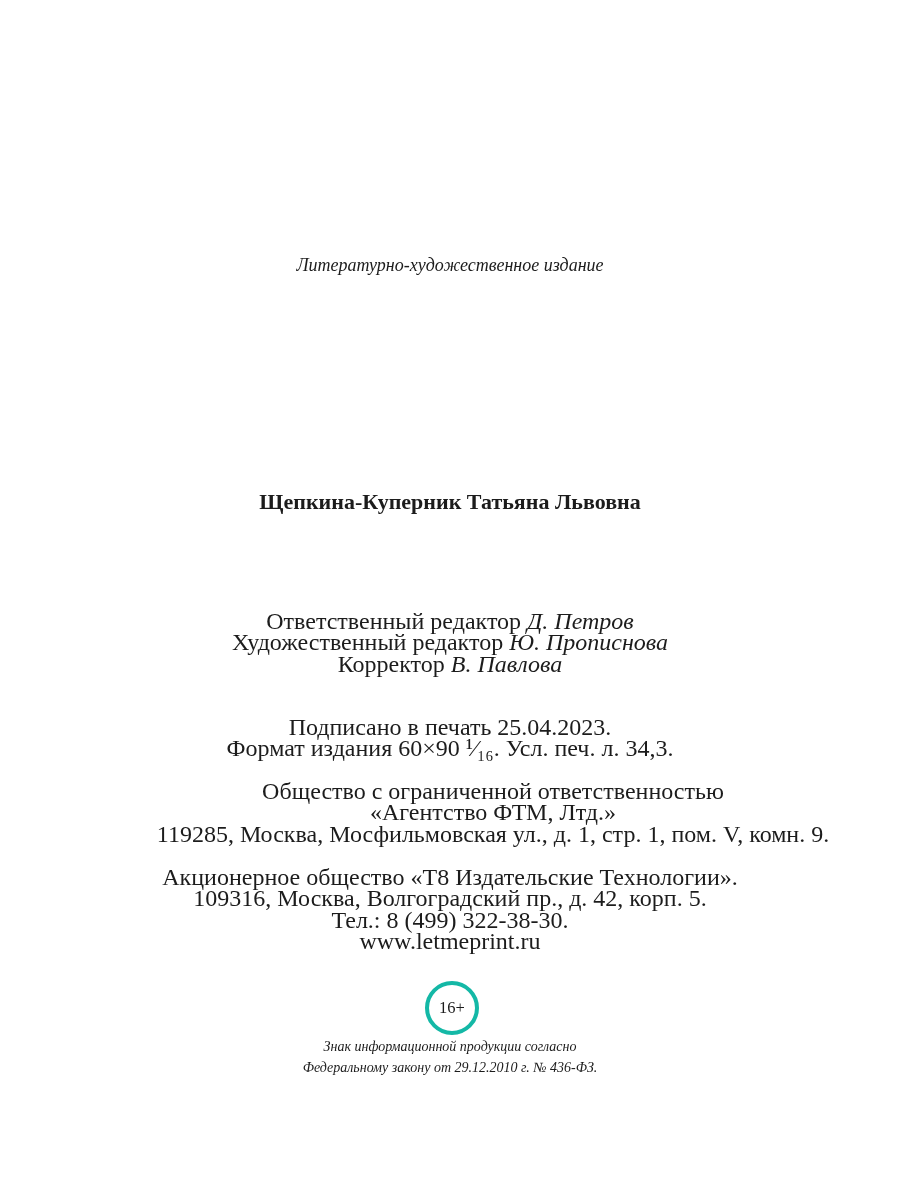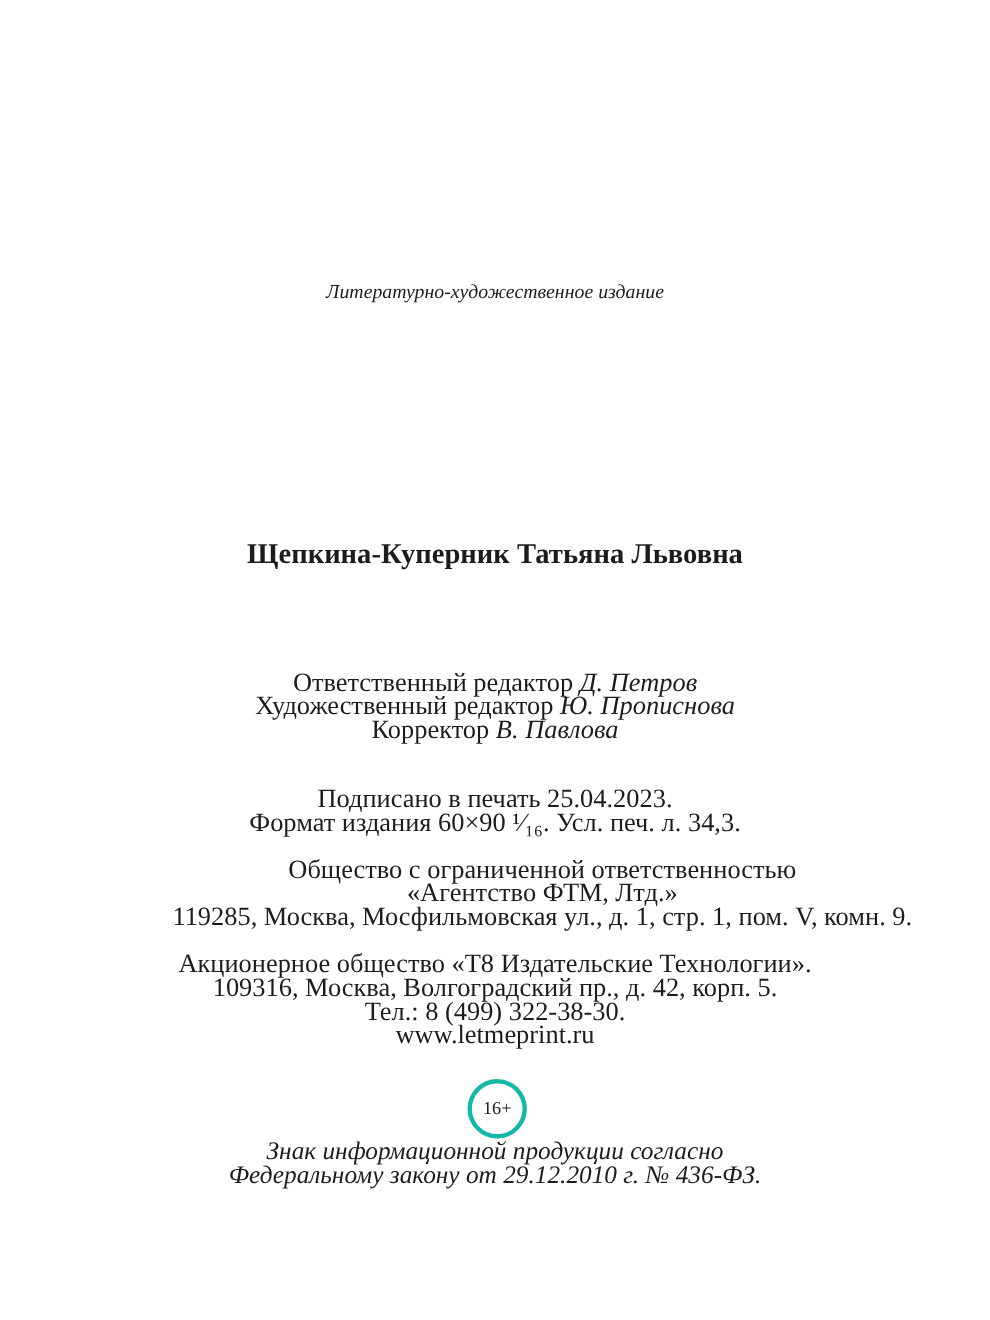--- a/index.html
+++ b/index.html
@@ -27,21 +27,21 @@
     width: 900px;
     text-align: center;
   }
   .edition-type {
     top: 255px;
     font-size: 18px;
     font-style: italic;
   }
   .author {
     top: 489px;
-    font-size: 26px;
+    font-size: 22px;
     font-weight: bold;
     margin: 0;
   }
   .book-title {
     top: 544px;
     font-size: 19.5px;
     font-weight: bold;
     letter-spacing: 0.5px;
     margin: 0;
   }
@@ -63,21 +63,21 @@
     border: 4px solid #14b8a6;
     border-radius: 50%;
     display: flex;
     align-items: center;
     justify-content: center;
     font-size: 16.5px;
     background: #ffffff;
   }
   .legal-block {
     top: 1036px;
-    font-size: 23px;
+    font-size: 14px;
     font-style: italic;
     line-height: 21.4px;
   }
 </style>
 </head>
 <body>
 
 <div class="page">
 
   <div class="centered edition-type">Литературно-художественное издание</div>

